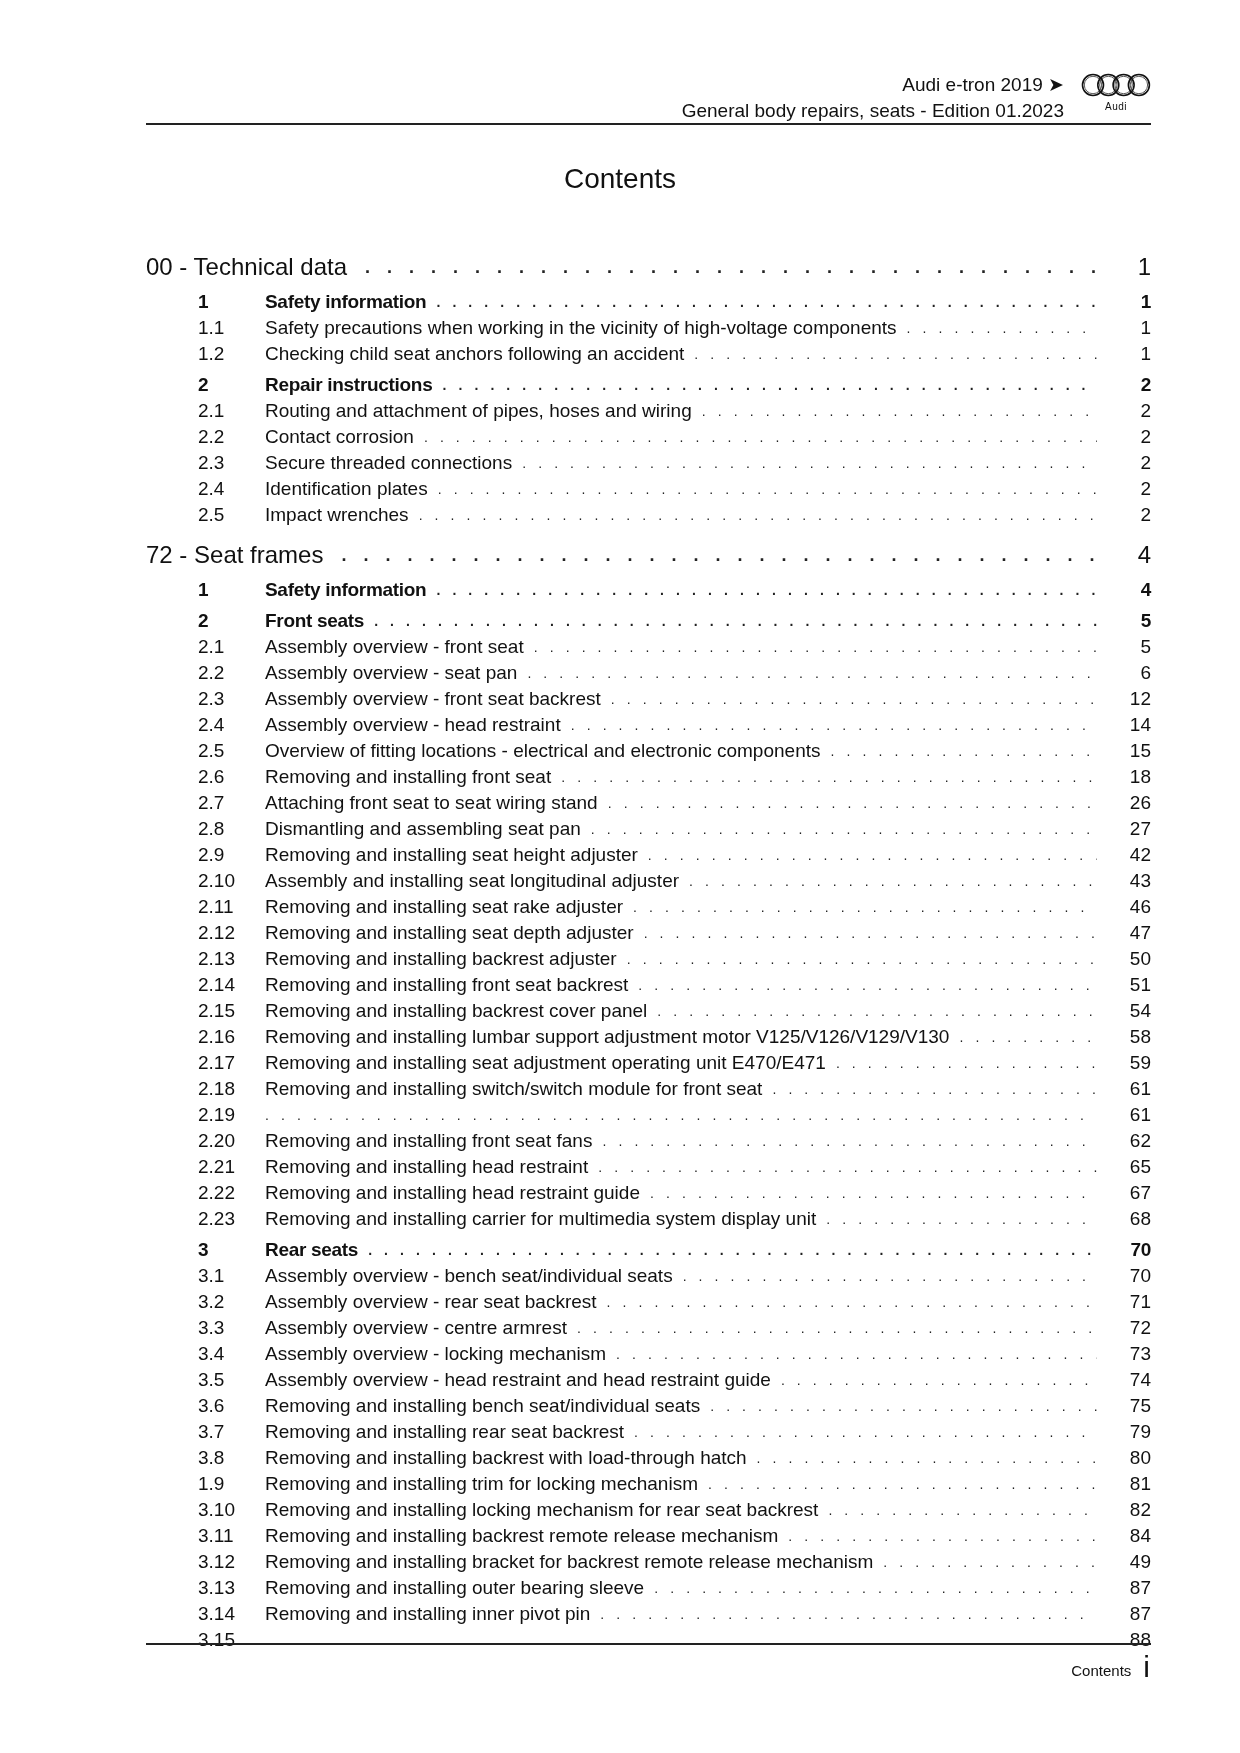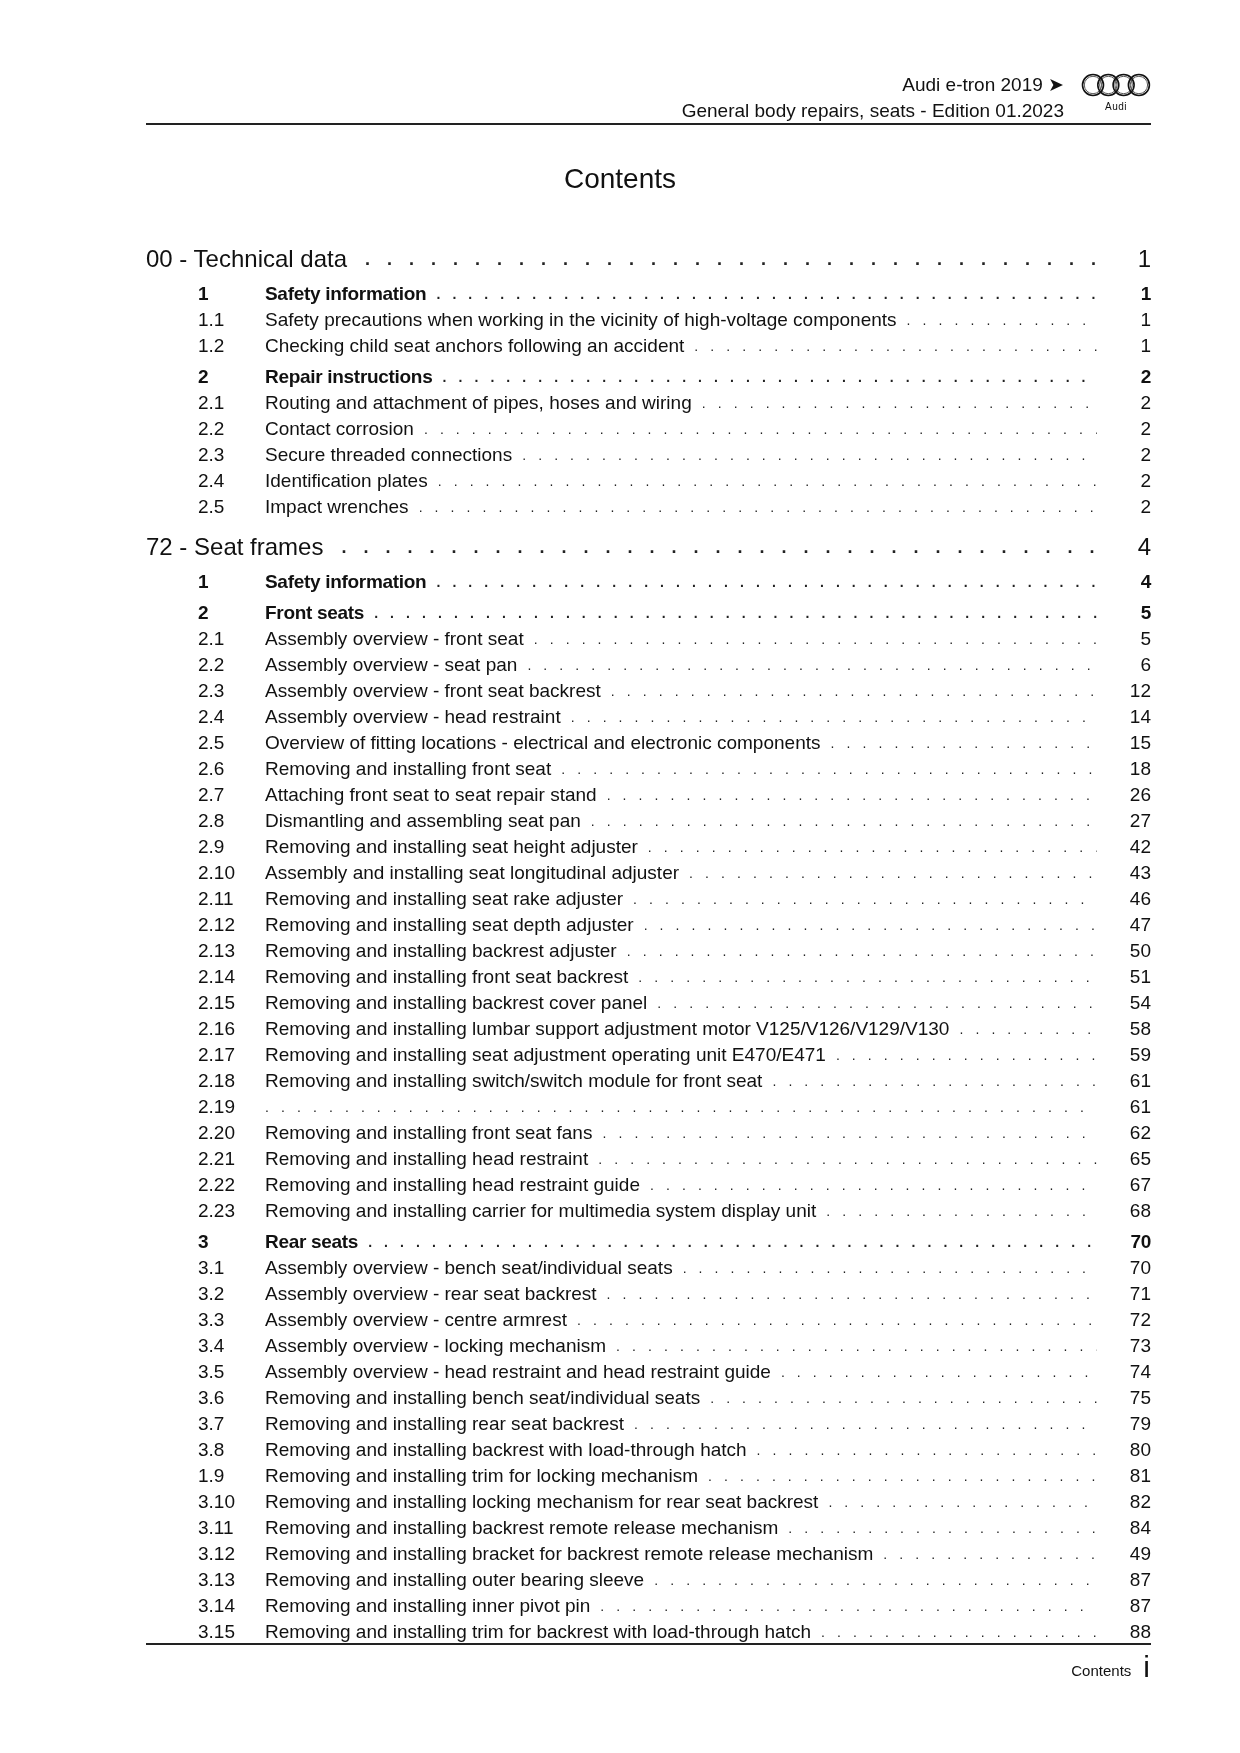--- a/index.html
+++ b/index.html
@@ -14,21 +14,21 @@
   .page-title { position: absolute; left: 0; width: 1240px; top: 163px; text-align: center; font-size: 28px; }
   .toc { position: absolute; left: 146px; top: 234px; width: 1005px; }
   .row { display: flex; align-items: center; height: 26px; font-size: 19px; }
   .row .num { width: 67px; padding-left: 52px; flex: none; }
   .row .title { flex: none; white-space: nowrap; padding-right: 10px; }
   .row .leader { flex: 1; overflow: hidden; white-space: nowrap; color: #222; letter-spacing: 4.1px; font-size: 14px; margin-right: 14px; }
   .row .page { width: 40px; text-align: right; flex: none; }
   .row.section { font-weight: bold; margin-top: 5px; letter-spacing: -0.3px; }
   .row.section .leader { letter-spacing: 4.1px; }
   .row.chapter { font-size: 24px; height: 34px; margin-top: 10px; margin-bottom: 0px; }
-  .row.chapter:first-child { margin-top: 8px; }
+  .row.chapter:first-child { margin-top: 16px; }
   .row.chapter .title { padding-left: 0; padding-right: 18px; }
   .row.chapter .leader { font-size: 18px; letter-spacing: 6px; font-weight: bold; }
   .row.chapter .page { font-size: 24px; }
   .footer-rule { position: absolute; left: 146px; top: 1643px; width: 1005px; height: 2px; background: #222; }
   .footer { position: absolute; right: 90px; top: 1652px; display: flex; align-items: flex-end; gap: 12px; }
   .footer-label { font-size: 15px; padding-bottom: 3px; }
   .footer-page { font-size: 30px; line-height: 30px; }
 </style>
 </head>
 <body>
@@ -170,21 +170,21 @@
     <span class="page">15</span>
   </div>
     <div class="row item">
     <span class="num">2.6</span>
     <span class="title">Removing and installing front seat</span>
     <span class="leader">. . . . . . . . . . . . . . . . . . . . . . . . . . . . . . . . . . . . . . . . . . . . . . . . . . . . . . . . . . . . . . . . . . . . . . . . . . . . . . . . . . . . . . . . . . . . . . . . . . . . . .</span>
     <span class="page">18</span>
   </div>
     <div class="row item">
     <span class="num">2.7</span>
-    <span class="title">Attaching front seat to seat repair stand</span>
+    <span class="title">Attaching front seat to seat wiring stand</span>
     <span class="leader">. . . . . . . . . . . . . . . . . . . . . . . . . . . . . . . . . . . . . . . . . . . . . . . . . . . . . . . . . . . . . . . . . . . . . . . . . . . . . . . . . . . . . . . . . . . . . . . . . . . . . .</span>
     <span class="page">26</span>
   </div>
     <div class="row item">
     <span class="num">2.8</span>
     <span class="title">Dismantling and assembling seat pan</span>
     <span class="leader">. . . . . . . . . . . . . . . . . . . . . . . . . . . . . . . . . . . . . . . . . . . . . . . . . . . . . . . . . . . . . . . . . . . . . . . . . . . . . . . . . . . . . . . . . . . . . . . . . . . . . .</span>
     <span class="page">27</span>
   </div>
     <div class="row item">
@@ -361,21 +361,20 @@
     <span class="page">87</span>
   </div>
     <div class="row item">
     <span class="num">3.14</span>
     <span class="title">Removing and installing inner pivot pin</span>
     <span class="leader">. . . . . . . . . . . . . . . . . . . . . . . . . . . . . . . . . . . . . . . . . . . . . . . . . . . . . . . . . . . . . . . . . . . . . . . . . . . . . . . . . . . . . . . . . . . . . . . . . . . . . .</span>
     <span class="page">87</span>
   </div>
     <div class="row item">
     <span class="num">3.15</span>
-    <span class="title">Removing and installing trim for backrest with load-through hatch</span>
     <span class="leader">. . . . . . . . . . . . . . . . . . . . . . . . . . . . . . . . . . . . . . . . . . . . . . . . . . . . . . . . . . . . . . . . . . . . . . . . . . . . . . . . . . . . . . . . . . . . . . . . . . . . . .</span>
     <span class="page">88</span>
   </div>
   </div>
 
 <div class="footer-rule"></div>
 <div class="footer">
   <span class="footer-label">Contents</span>
   <span class="footer-page">i</span>
 </div>

